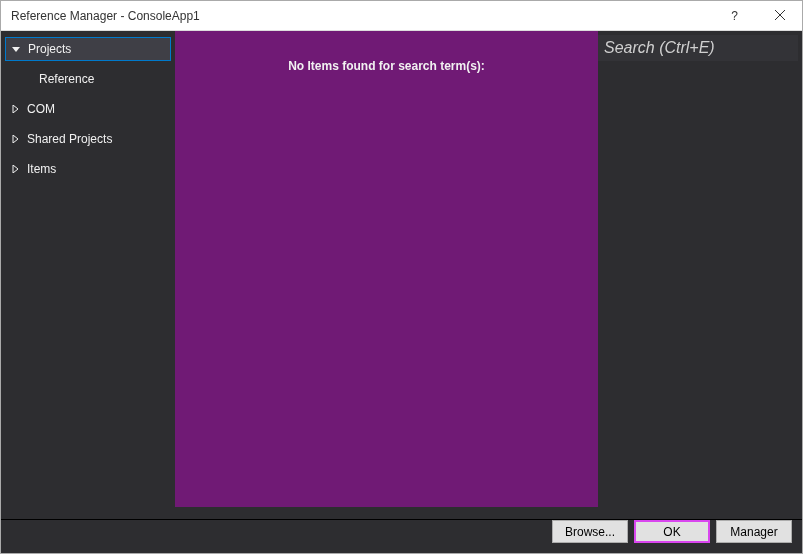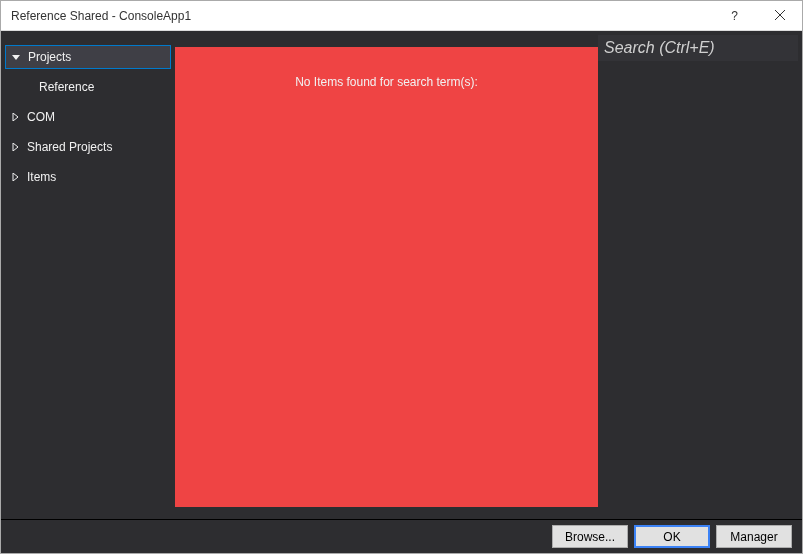--- a/index.html
+++ b/index.html
@@ -59,21 +59,20 @@
     }
     .top {
       flex: 1;
       display: flex;
       min-height: 0;
     }
     .sidebar {
       width: 174px;
       background: #2d2d30;
       padding: 6px 4px;
-      margin-top: 8px;
     }
     .side-item {
       height: 24px;
       display: flex;
       align-items: center;
       color: #f1f1f1;
       padding: 0 6px 0 4px;
       margin-bottom: 6px;
     }
     .side-item.selected {
@@ -95,26 +94,27 @@
     .side-item.sub {
       padding-left: 34px;
     }
     .main {
       flex: 1;
       display: flex;
       min-width: 0;
     }
     .content {
       flex: 1;
-      background: #ef4444;
+      background: #701a75;
       display: flex;
       justify-content: center;
       padding-top: 28px;
-      margin: 16px 0 12px 0;
+      margin: 0 0 12px 0;
       color: #f1f1f1;
+      font-weight: bold;
     }
     .search-bar {
       width: 200px;
       height: 26px;
       background: #333337;
       margin: 4px 4px 0 0;
       display: flex;
       align-items: center;
       padding: 0 6px;
       color: #b9b9b9;
@@ -141,44 +141,43 @@
     }
     .search-icon svg {
       width: 14px;
       height: 14px;
     }
     .footer {
       height: 34px;
       background: #2d2d30;
       border-top: 1px solid #000;
       display: flex;
-      align-items: center;
       justify-content: flex-end;
       padding: 0 10px;
       gap: 6px;
     }
     .btn {
       height: 23px;
       min-width: 76px;
       background: #e1e1e1;
       border: 1px solid #adadad;
       color: #000;
       padding: 0 12px;
       cursor: pointer;
     }
     .btn.default {
-      border: 2px solid #3b82f6;
+      border: 2px solid #d946ef;
     }
   </style>
 </head>
 <body>
 
 <div class="window">
   <div class="titlebar">
-    <div class="titlebar-title">Reference Shared - ConsoleApp1</div>
+    <div class="titlebar-title">Reference Manager - ConsoleApp1</div>
     <div class="titlebar-btn help">
       <span>?</span>
     </div>
     <div class="titlebar-btn close">
       <span>
         <svg viewBox="0 0 10 10">
             <line x1="0" y1="0" x2="10" y2="10" stroke="#333" stroke-width="1"></line>
             <line x1="10" y1="0" x2="0" y2="10" stroke="#333" stroke-width="1"></line>
           </svg>
       </span>

